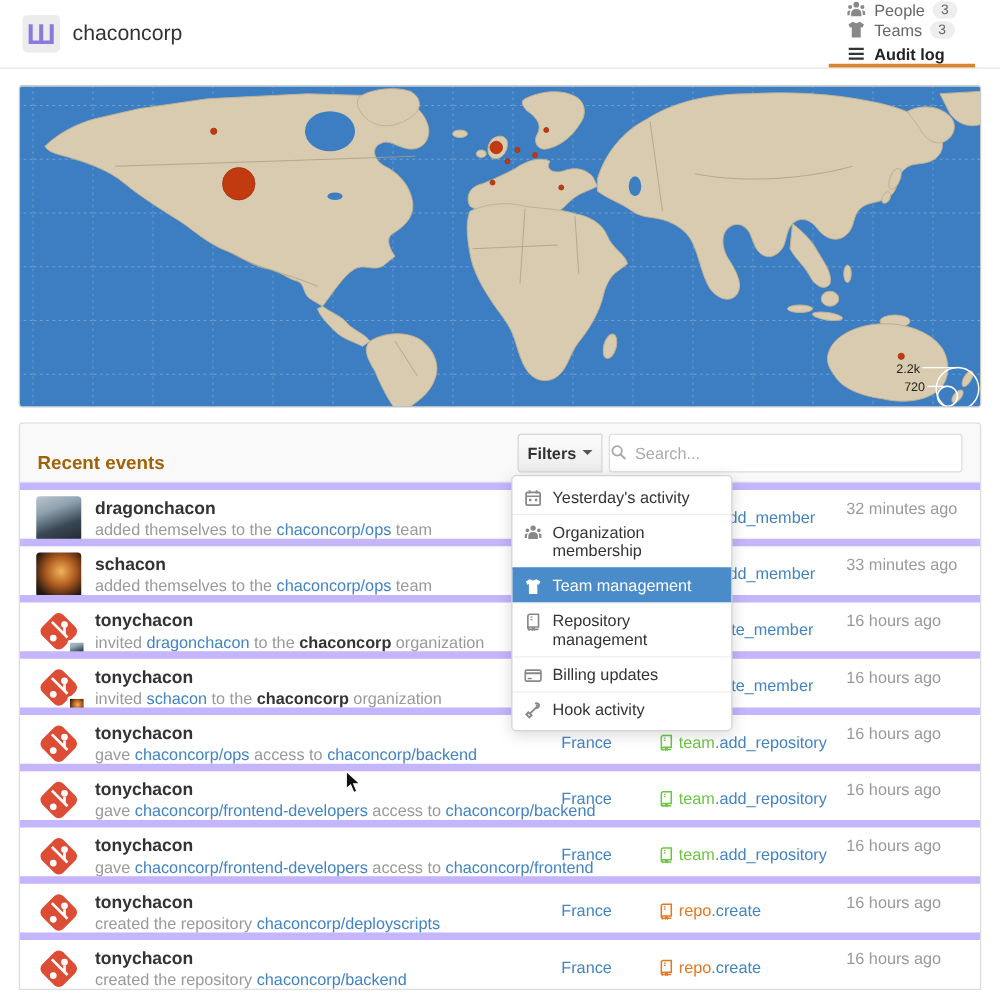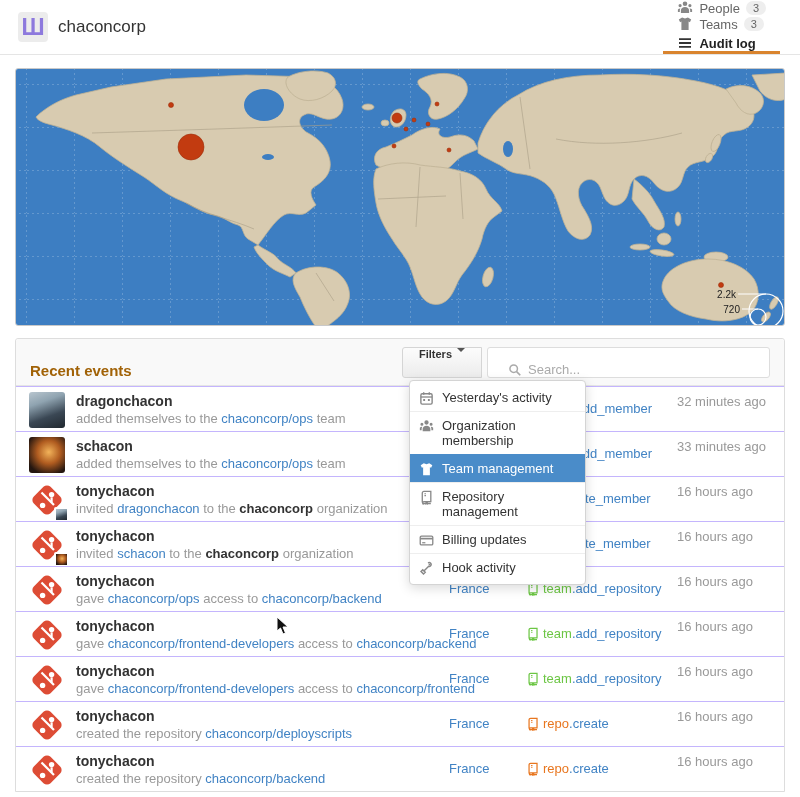--- a/index.html
+++ b/index.html
@@ -17,37 +17,37 @@
   .count-badge { background:#eee; color:#666; font-size:11px; font-weight:normal; border-radius:10px; padding:1px 7px; }
 
   
   .map-wrap { margin:13px 15px 0 15px; width:770px; height:258px; border-radius:3px; overflow:hidden; border:1px solid #c9c9c9; position:relative; }
   .map-wrap svg { display:block; }
 
   
   .panel { margin:12px 15px 0 15px; width:770px; border:1px solid #ddd; border-radius:3px 3px 0 0; position:relative; background:#fff; }
   .panel-header { height:47px; background:#f9f9f9; border-bottom:1px solid #e5e5e5; border-radius:3px 3px 0 0; display:flex; align-items:center; padding:0 14px; }
   .panel-title { font-size:15px; font-weight:bold; color:#a16207;margin-top:16px; }
-  .filters-btn { margin-left:auto; height:31px; padding:0 16px; font-size:11px; font-weight:bold; color:#333; background:linear-gradient(#fcfcfc,#ececec); border:1px solid #d5d5d5; border-radius:3px 0 0 3px; display:flex; align-items:flex-start; gap:5px; cursor:pointer; }
+  .filters-btn { margin-left:auto; height:31px; padding:0 7px; font-size:13px; font-weight:bold; color:#333; background:linear-gradient(#fcfcfc,#ececec); border:1px solid #d5d5d5; border-radius:3px 0 0 3px; display:flex; align-items:center; gap:5px; cursor:pointer; }
   .caret { width:0; height:0; border-left:4px solid transparent; border-right:4px solid transparent; border-top:4px solid #555; }
-  .search-box { width:283px; height:31px; margin-left:5px; border:1px solid #ddd; border-radius:3px; display:flex; align-items:flex-end; padding:0 20px; background:#fff; }
+  .search-box { width:283px; height:31px; margin-left:5px; border:1px solid #ddd; border-radius:3px; display:flex; align-items:center; padding:0 0; background:#fff; }
   .search-box .sico { width:14px; height:14px; color:#aaa; flex:none; }
   .search-box input { border:none; outline:none; flex:1; margin-left:6px; font-size:13px; color:#333; font-family:inherit; background:transparent; }
   .search-box input::placeholder { color:#aaa; }
 
   
   .dropdown { position:absolute; top:41px; left:393px; width:177px; background:#fff; border:1px solid #d4d4d4; border-radius:4px; box-shadow:0 3px 12px rgba(0,0,0,.15); z-index:6; padding:3px 0; }
   .dd-item { position:relative; padding:6px 10px 6px 32px; font-size:13px; color:#333; cursor:pointer; }
   .dd-item + .dd-item { border-top:1px solid #eee; }
   .dd-item .dico { position:absolute; left:9px; top:7px; width:15px; height:15px; color:#888; }
   .dd-item.selected { background:#4a8cc9; color:#fff; border-color:#4a8cc9; }
   .dd-item.selected .dico { color:#fff; }
 
   
-  .row { position:relative; height:45px; border-top:1px solid #c4b5fd; padding:5px 0 0 13px; }
+  .row { position:relative; height:45px; border-top:6px solid #c4b5fd; padding:5px 0 0 13px; }
   .row:first-of-type { border-top:none; }
   .avatar { position:absolute; left:13px; top:5px; width:36px; height:36px; border-radius:3px; }
   .av-dragon { background:linear-gradient(160deg,#b9c6cf 0%,#8fa3b0 30%,#3a4754 65%,#20282f 100%); }
   .av-schacon { background:radial-gradient(circle at 55% 42%,#f2b35a 0%,#b05c20 40%,#241610 80%); }
   .av-git { background:transparent; }
   .av-git svg { display:block; }
   .mini { position:absolute; right:-4px; bottom:-4px; width:15px; height:15px; border:2px solid #fff; border-radius:2px; }
   .rowtext { margin-left:47px; }
   .user { font-size:14px; font-weight:bold; color:#333; line-height:18px; cursor:pointer; }
   .desc { font-size:13px; color:#999; line-height:17px; white-space:nowrap; }

